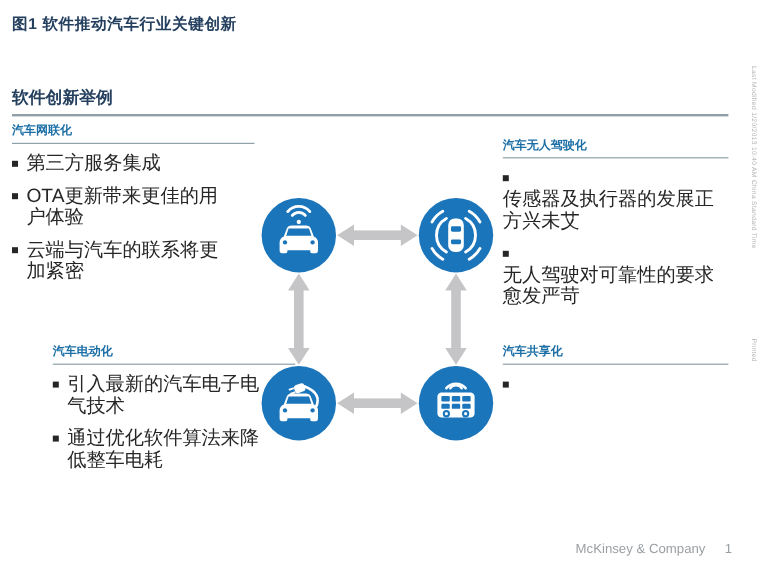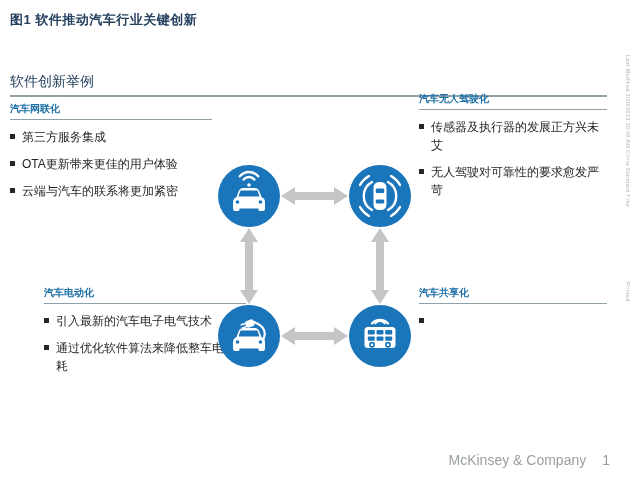--- a/index.html
+++ b/index.html
@@ -6,48 +6,48 @@
   .slide {
     position:relative; width:640px; height:480px; background:#fff; overflow:hidden;
     font-family:"Liberation Sans","DejaVu Sans",sans-serif;
   }
   .title {
     position:absolute; left:10px; top:11px; font-size:13px; font-weight:bold;
     color:var(--navy); letter-spacing:0.5px;
   }
   .section-heading {
     position:absolute; left:10px; top:73px; width:597px;
-    font-size:14px; font-weight:normal; color:var(--navy);
+    font-size:14px; font-weight:bold; color:var(--navy);
     padding-bottom:4px; border-bottom:2px solid var(--rule_gray);
   }
   .quad { position:absolute; }
   .quad-tl { left:10px;  top:102px; width:202px; }
-  .quad-tr { left:419px; top:92px; width:188px; }
+  .quad-tr { left:419px; top:114px; width:188px; }
   .quad-bl { left:10px;  top:286px; width:202px;margin-left:34px; }
   .quad-br { left:419px; top:286px; width:188px;font-family:Liberation Serif, serif; }
   .quad h3 {
     margin:0; font-size:10px; font-weight:bold; color:var(--heading_blue);
     padding-bottom:3px; border-bottom:1.5px solid var(--rule_gray);
   }
   .quad ul { list-style:none; margin:8px 0 0 0; padding:0; }
   .quad li {
     display:flex; gap:7px; margin-bottom:9px;
-    font-size:12px; line-height:18px; color:var(--text_dark);
+    font-size:16px; line-height:18px; color:var(--text_dark);
   }
   .quad-tl li, .quad-bl li { padding-right:20px; }
-  .quad-tr li, .quad-br li { padding-right:8px; }
+  .quad-tr li, .quad-br li { padding-right:8px;flex-direction:column; }
   .bmark { flex:0 0 5px; width:5px; height:5px; background:var(--text_dark); margin-top:6px; }
   .diagram { position:absolute; left:208px; top:156px; }
   .node-circle { fill:var(--circle_blue); }
   .arrow { fill:var(--arrow_gray); }
   .iline { stroke:#fff; fill:none; stroke-linecap:round; }
   .icut { fill:var(--circle_blue); }
   .footer {
     position:absolute; left:440px; top:452px; width:170px; text-align:right;
-    font-size:14px; color:var(--footer_gray);
+    font-size:11px; color:var(--footer_gray);
   }
   .footer .pagenum { margin-left:16px; }
   .vtext {
     position:absolute; font-size:5.5px; color:var(--side_text_gray);
     transform-origin:0 0; transform:rotate(90deg); white-space:nowrap; letter-spacing:0.3px;
   }
   .vtext-top { left:631px; top:55px; }
   .vtext-bottom { left:631px; top:282px; }
 </style>
 </head>

